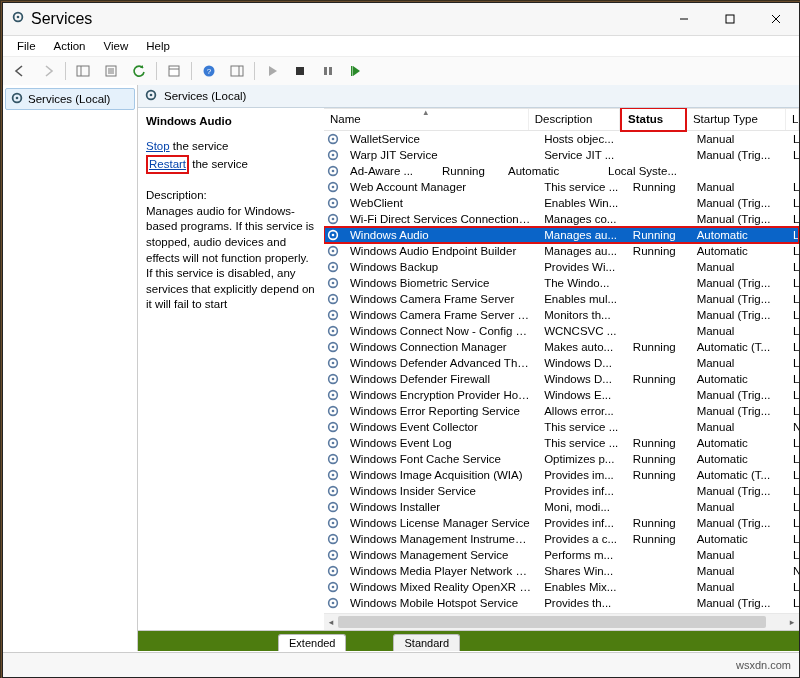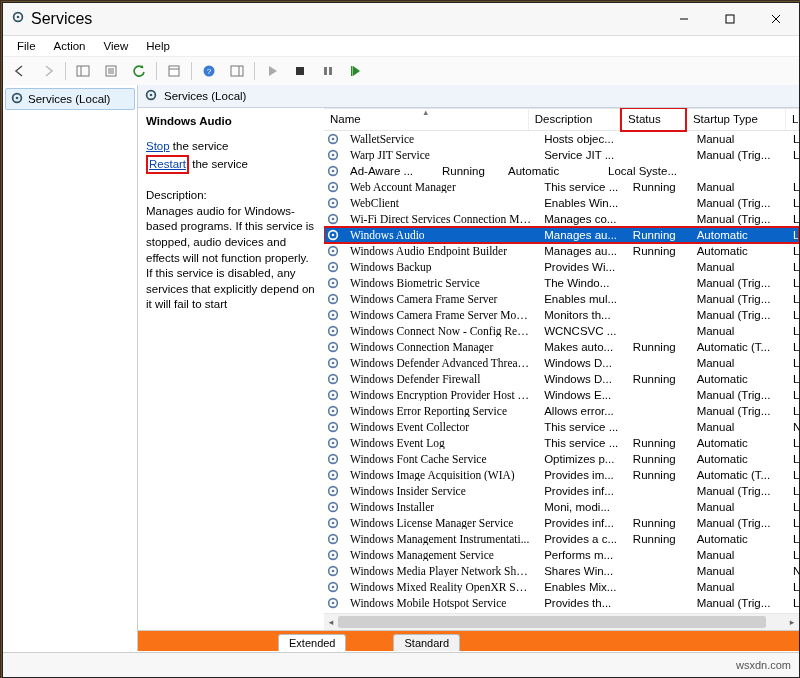--- a/index.html
+++ b/index.html
@@ -23,37 +23,37 @@
   .content{flex:1;display:flex;min-width:0;}
   .detail{width:170px;padding:6px 8px;font-size:11.5px;line-height:1.35;}
   .detail .svcname{font-weight:bold;margin-bottom:10px;}
   .detail .actionlink{color:#0645ad;text-decoration:underline;display:inline-block;}
   .detail .redbox{border:2px solid #d11;padding:0 1px;}
   .listwrap{flex:1;display:flex;flex-direction:column;min-width:0;overflow:hidden;}
   .columns{display:flex;border-top:1px solid #e5e5e5;border-bottom:1px solid #e5e5e5;background:#fff;font-size:11.5px;}
   .colh{padding:4px 6px 5px 6px;border-right:1px solid #eee;position:relative;white-space:nowrap;overflow:hidden;}
   .colh.name{width:196px;}
   .colh.desc{width:80px;}
-  .colh.status{width:52px;}
+  .colh.status{width:52px;font-weight:bold;}
   .colh.start{width:88px;}
   .colh.logon{flex:1;}
   .colh .sorticon{position:absolute;left:50%;top:-2px;transform:translateX(-50%);font-size:9px;color:#777;}
   .statusred{border:2px solid #d11;margin:-2px 0;}
   .rows{flex:1;overflow:hidden;}
   .row{display:flex;align-items:center;height:16px;font-size:11.5px;white-space:nowrap;}
   .row .cell{overflow:hidden;text-overflow:ellipsis;padding:0 6px;}
   .row .icon{width:18px;flex:0 0 18px;padding-left:2px;display:flex;align-items:center;}
-  .row .cname{width:190px;font-family:Liberation Serif, serif;}
+  .row .cname{width:190px;}
   .row .cdesc{width:80px;}
   .row .cstatus{width:54px;}
   .row .cstart{width:88px;}
   .row .clog{flex:1;}
   .row.selected{background:#0a64c8;color:#fff;}
   .row.highlighted{outline:2px solid #d11;outline-offset:-1px;}
-  .tabs{height:22px;display:flex;align-items:flex-end;padding-left:140px;border-top:1px solid #ccc;background:#f97316;}
+  .tabs{height:22px;display:flex;align-items:flex-end;padding-left:140px;border-top:1px solid #ccc;background:#4d7c0f;}
   .tab{padding:2px 10px;border:1px solid #bbb;border-bottom:none;background:#fff;font-size:11px;margin-right:-1px;border-top-left-radius:3px;border-top-right-radius:3px;}
   .tab.inactive{background:#f1f1f1;margin-left:48px;}
   .statusbar{position:absolute;bottom:0;left:0;right:0;height:24px;border-top:1px solid #ccc;background:#f7f7f7;display:flex;align-items:center;justify-content:flex-end;padding:0 8px;font-size:11px;color:#555;}
   .gearicon{width:14px;height:14px;}
   .hscroll{height:16px;border-top:1px solid #e8e8e8;margin-top:2px;background:#f2f2f2;position:relative;}
   .hscroll .thumb{position:absolute;left:14px;top:2px;height:12px;width:90%;background:#cfcfcf;border-radius:2px;}
   .hscroll .arrow{position:absolute;top:0;width:14px;height:16px;display:flex;align-items:center;justify-content:center;color:#666;font-size:9px;}
   .hscroll .arrow.left{left:0;}
   .hscroll .arrow.right{right:0;}
 </style>

